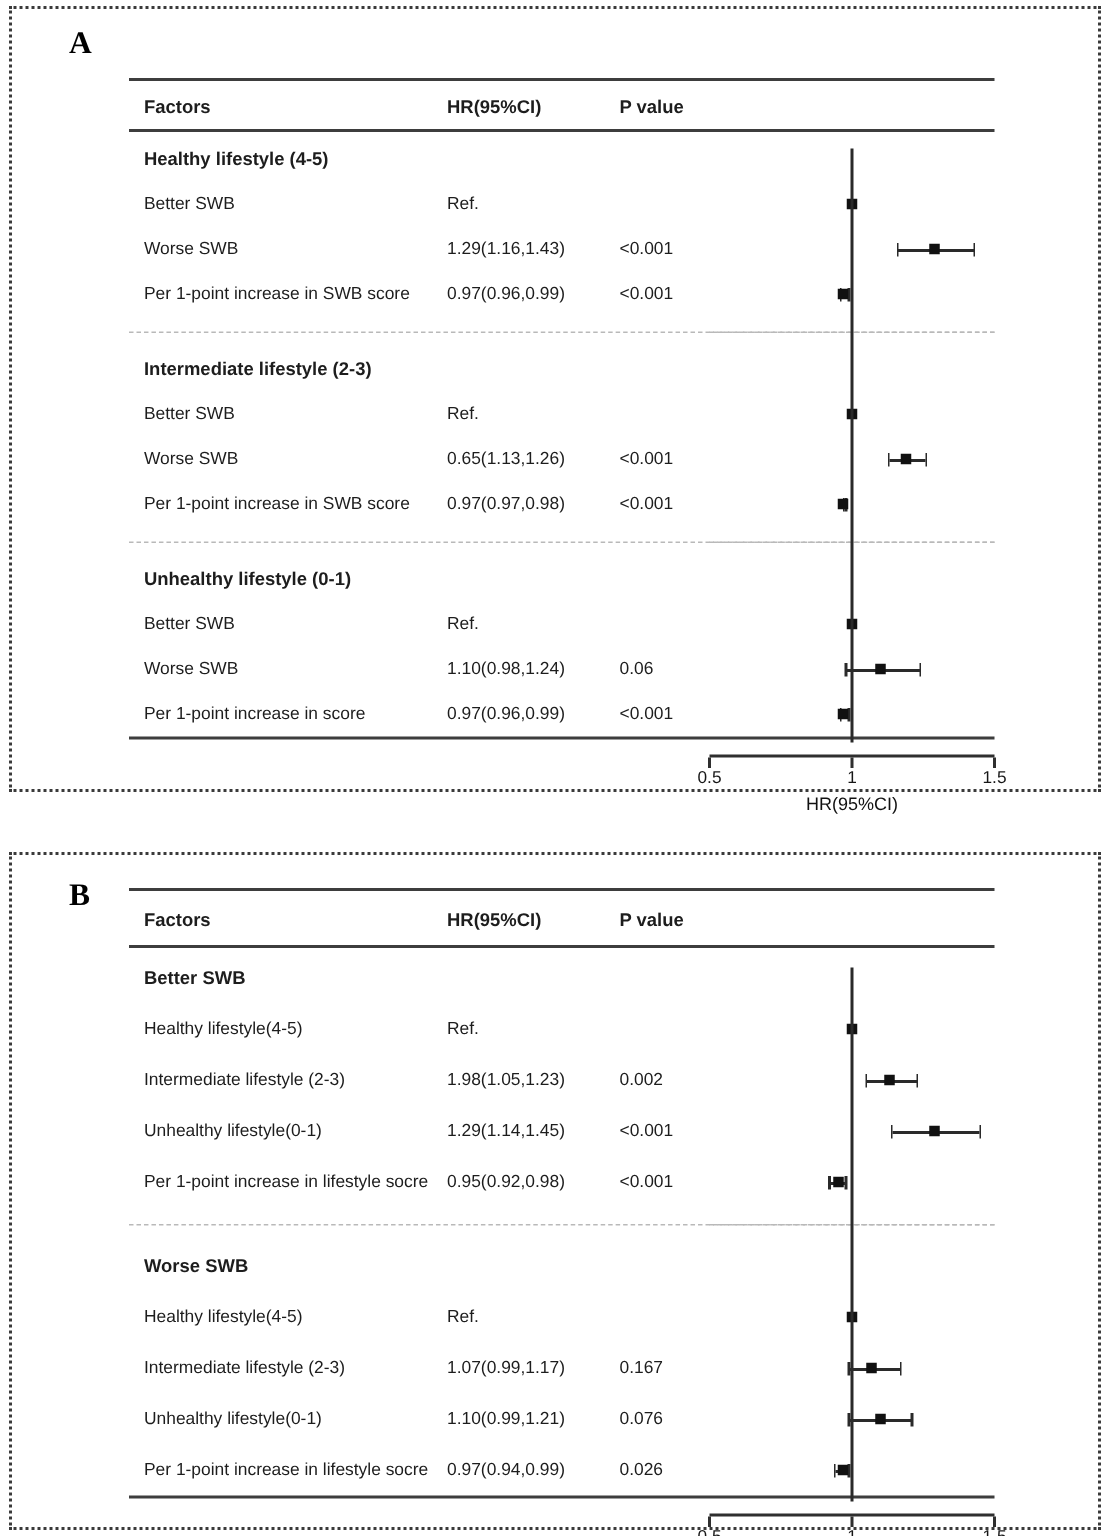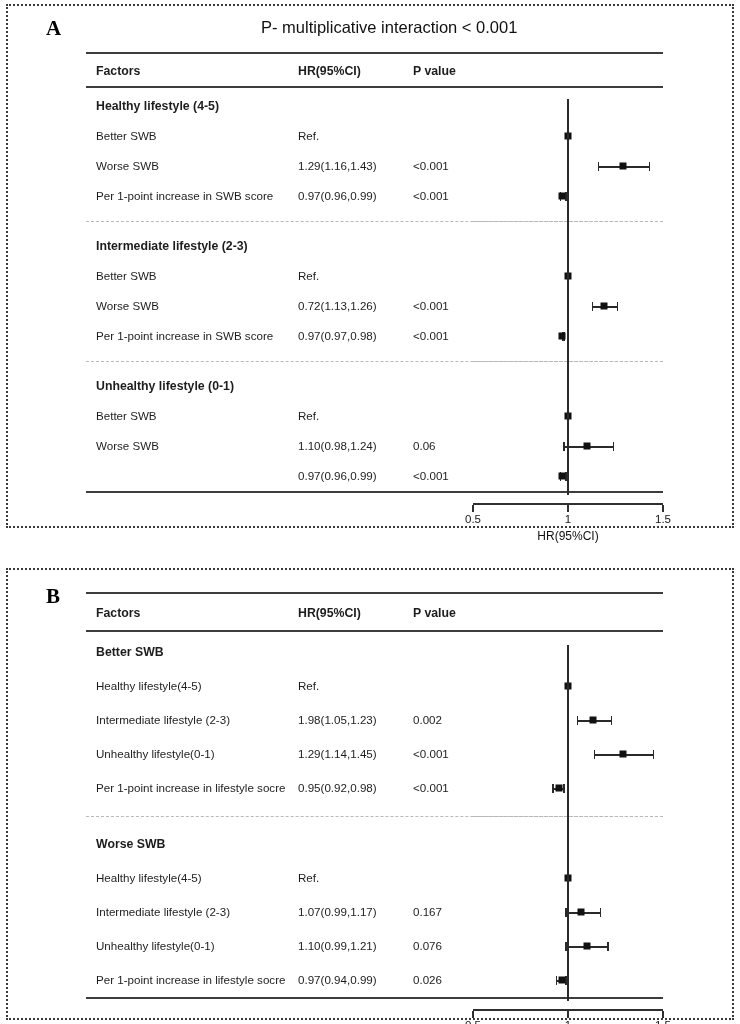--- a/index.html
+++ b/index.html
@@ -130,21 +130,20 @@
     height: 7px;
     background: #111111;
     transform: translate(-50%, -50%);
   }
 </style>
 </head>
 <body>
 
 <div class="panel" id="panel-a">
   <div class="panel-letter" style="left:38px; top:10px;">A</div>
-  <div class="panel-title" style="left:253px; top:12px;">P- multiplicative interaction &lt; 0.001</div>
 
   <div class="tbl" id="tbl-a" style="left: 78px; top: 46px; width: 380px;">
       <div class="rule" style="left: 0px; top: 0px; width: 577px;"></div>
       <div class="row header" style="top: 4px; height: 30px;">
         <div class="cell factor" style="line-height: 30px;">Factors</div>
         <div class="cell hr" style="line-height: 30px;">HR(95%CI)</div>
         <div class="cell pval" style="line-height: 30px;">P value</div>
       </div>
       <div class="rule" style="left: 0px; top: 34px; width: 577px;"></div>
       <div class="row group" style="top: 39px; height: 30px;">
@@ -167,21 +166,21 @@
       <div class="dashrule" style="left: 0px; top: 169px; width: 577px;"></div>
       <div class="row group" style="top: 179px; height: 30px;">
         <div class="cell factor" style="line-height: 30px;">Intermediate lifestyle (2-3)</div>
       </div>
       <div class="row data" style="top: 209px; height: 30px;">
         <div class="cell factor" style="line-height: 30px;">Better SWB</div>
         <div class="cell hr" style="line-height: 30px;">Ref.</div>
       </div>
       <div class="row data" style="top: 239px; height: 30px;">
         <div class="cell factor" style="line-height: 30px;">Worse SWB</div>
-        <div class="cell hr" style="line-height: 30px;">0.72(1.13,1.26)</div>
+        <div class="cell hr" style="line-height: 30px;">0.65(1.13,1.26)</div>
         <div class="cell pval" style="line-height: 30px;">&lt;0.001</div>
       </div>
       <div class="row data" style="top: 269px; height: 30px;">
         <div class="cell factor" style="line-height: 30px;">Per 1-point increase in SWB score</div>
         <div class="cell hr" style="line-height: 30px;">0.97(0.97,0.98)</div>
         <div class="cell pval" style="line-height: 30px;">&lt;0.001</div>
       </div>
       <div class="dashrule" style="left: 0px; top: 309px; width: 577px;"></div>
       <div class="row group" style="top: 319px; height: 30px;">
         <div class="cell factor" style="line-height: 30px;">Unhealthy lifestyle (0-1)</div>
@@ -189,20 +188,21 @@
       <div class="row data" style="top: 349px; height: 30px;">
         <div class="cell factor" style="line-height: 30px;">Better SWB</div>
         <div class="cell hr" style="line-height: 30px;">Ref.</div>
       </div>
       <div class="row data" style="top: 379px; height: 30px;">
         <div class="cell factor" style="line-height: 30px;">Worse SWB</div>
         <div class="cell hr" style="line-height: 30px;">1.10(0.98,1.24)</div>
         <div class="cell pval" style="line-height: 30px;">0.06</div>
       </div>
       <div class="row data" style="top: 409px; height: 30px;">
+        <div class="cell factor" style="line-height: 30px;">Per 1-point increase in score</div>
         <div class="cell hr" style="line-height: 30px;">0.97(0.96,0.99)</div>
         <div class="cell pval" style="line-height: 30px;">&lt;0.001</div>
       </div>
       <div class="rule" style="left: 0px; top: 439px; width: 577px;"></div>
     </div>
   <div class="plot" id="plot-a" style="left: 465px; top: 46px; width: 190px;">
       <div class="marker" style="left: 95px; top: 84px;"></div>
       <div class="ci" style="left: 125.4px; width: 51.3px; top: 114px;"></div>
       <div class="cap" style="left: 124.65px; top: 109.5px;"></div>
       <div class="cap" style="left: 175.95px; top: 109.5px;"></div>

